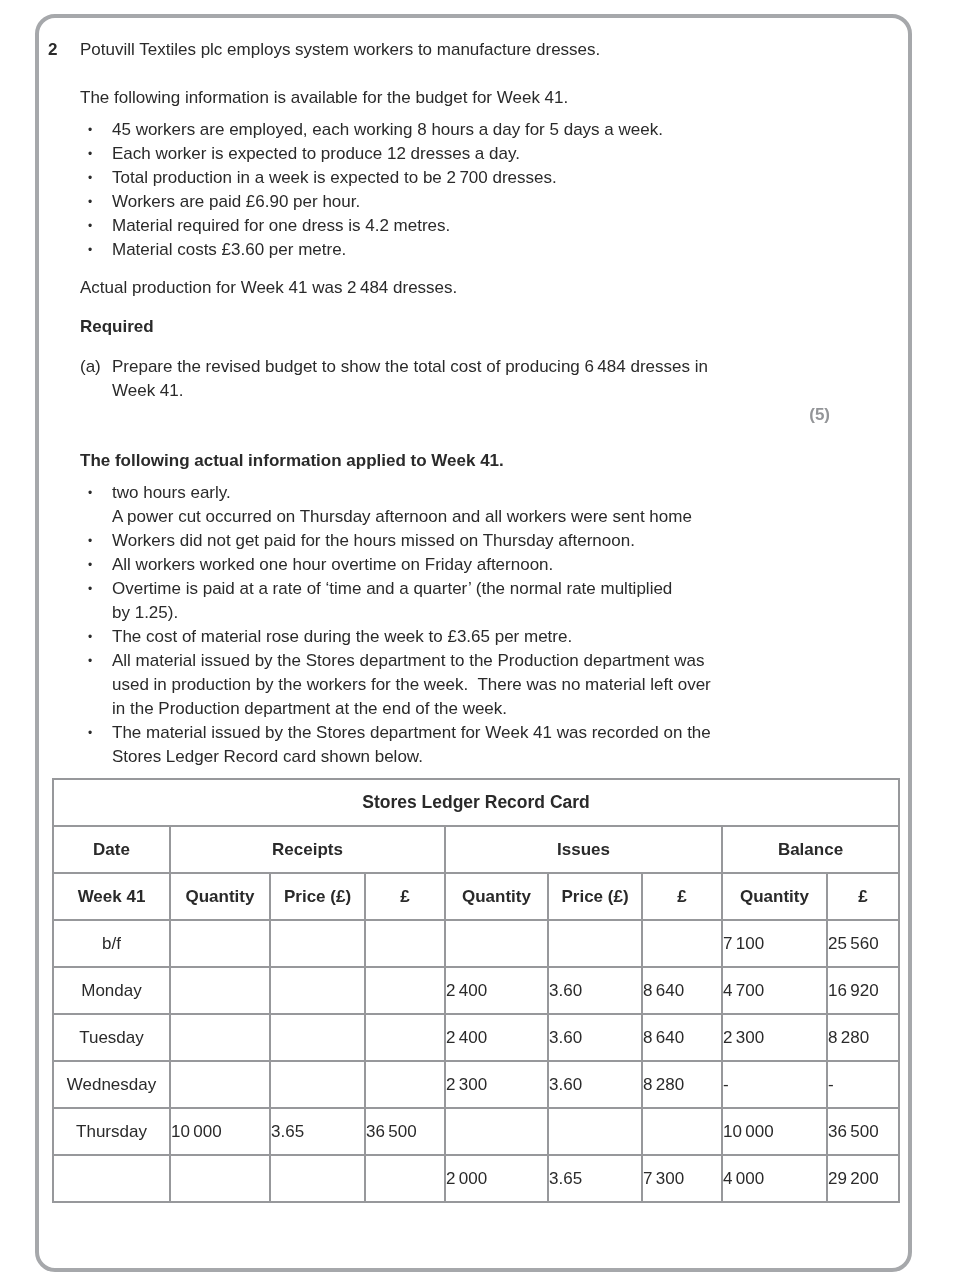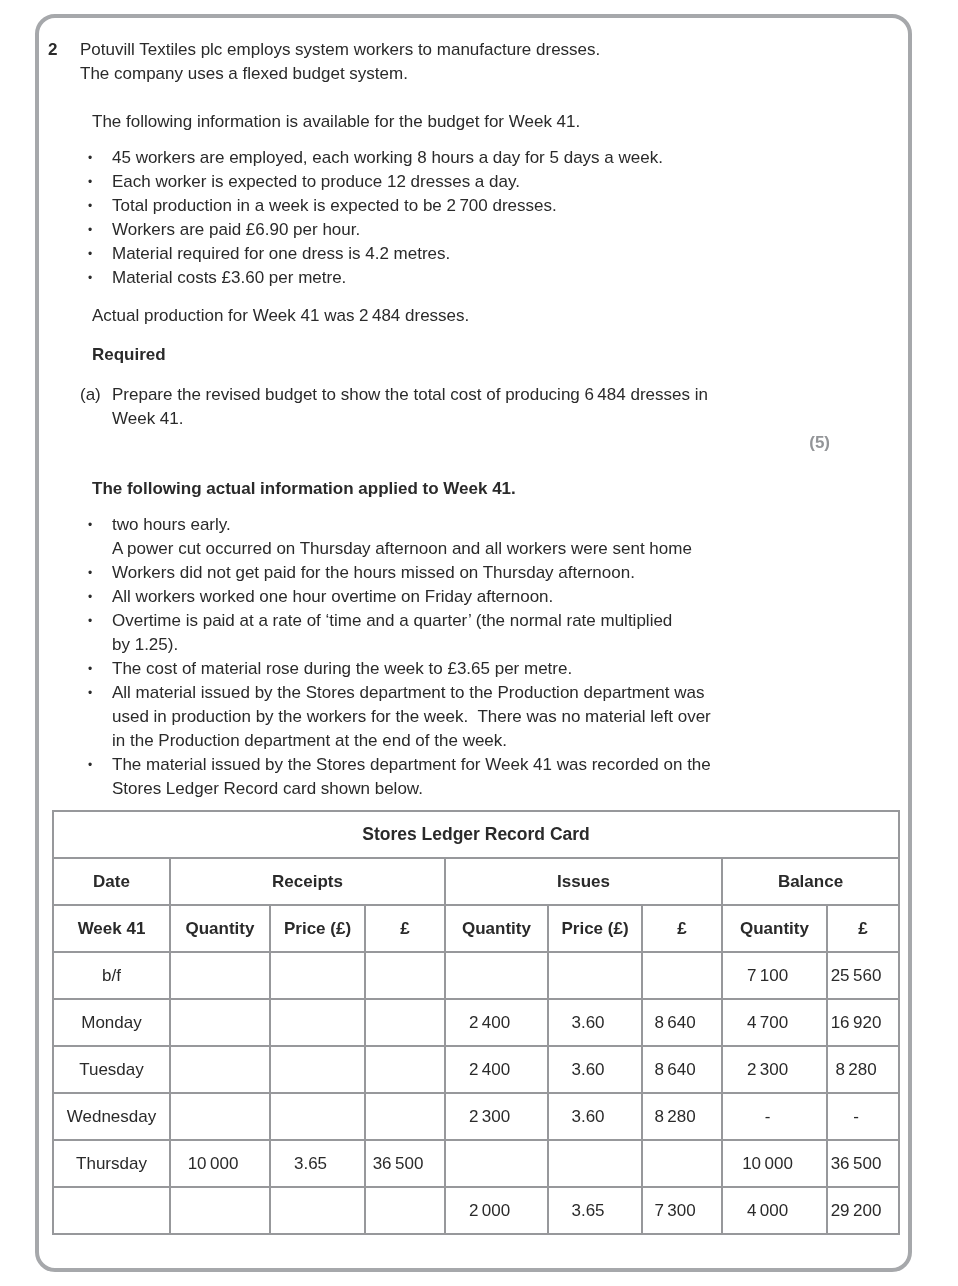--- a/index.html
+++ b/index.html
@@ -28,21 +28,21 @@
   .q-row{display:flex;padding-left:9px;}
   .q-num{
     width:32px;flex:0 0 32px;
     font-size:17px;line-height:24px;font-weight:bold;
   }
   .q-body{
     width:760px;
     font-size:17px;line-height:24px;
   }
   .line{white-space:pre;}
-  .para{margin:12px;}
+  .para{margin:0;}
   .p1{margin-top:24px;}
   .p2{margin-top:14px;}
   .p3{margin-top:22px;font-weight:bold;}
   .required{margin-top:15px;font-weight:bold;}
   ul.bullets{list-style:none;margin:8px 0 0 0;padding:0;}
   ul.bullets li{display:flex;}
   .dot{
     flex:0 0 32px;width:32px;
     padding-left:8px;box-sizing:border-box;
     font-size:12px;line-height:24px;
@@ -64,34 +64,33 @@
   table.ledger th,table.ledger td{
     border:2px solid var(--grid);
     height:47px;box-sizing:border-box;
     padding:0;overflow:hidden;
   }
   table.ledger .t-title{
     font-weight:bold;text-align:center;font-size:17.5px;
   }
   table.ledger th{font-weight:bold;text-align:center;}
   table.ledger td.date{text-align:center;}
-  table.ledger td.num{text-align:center;padding-right:14px;}
+  table.ledger td.num{text-align:left;padding-right:14px;}
 </style>
 </head>
 <body>
 
 <div class="page">
   <div class="frame">
 
     <div class="q-row">
       <div class="q-num">2</div>
       <div class="q-body">
 
         <div class="line">Potuvill Textiles plc employs system workers to manufacture dresses.</div>
-        <div class="line">The company uses a flexed budget system.</div>
 
         <p class="para p1 line">The following information is available for the budget for Week 41.</p>
 
         <ul class="bullets" id="list1">
             <li>
               <span class="dot">•</span>
               <div class="li-text">
                 <div class="line">45 workers are employed, each working 8 hours a day for 5 days a week.</div>
               </div>
             </li>

